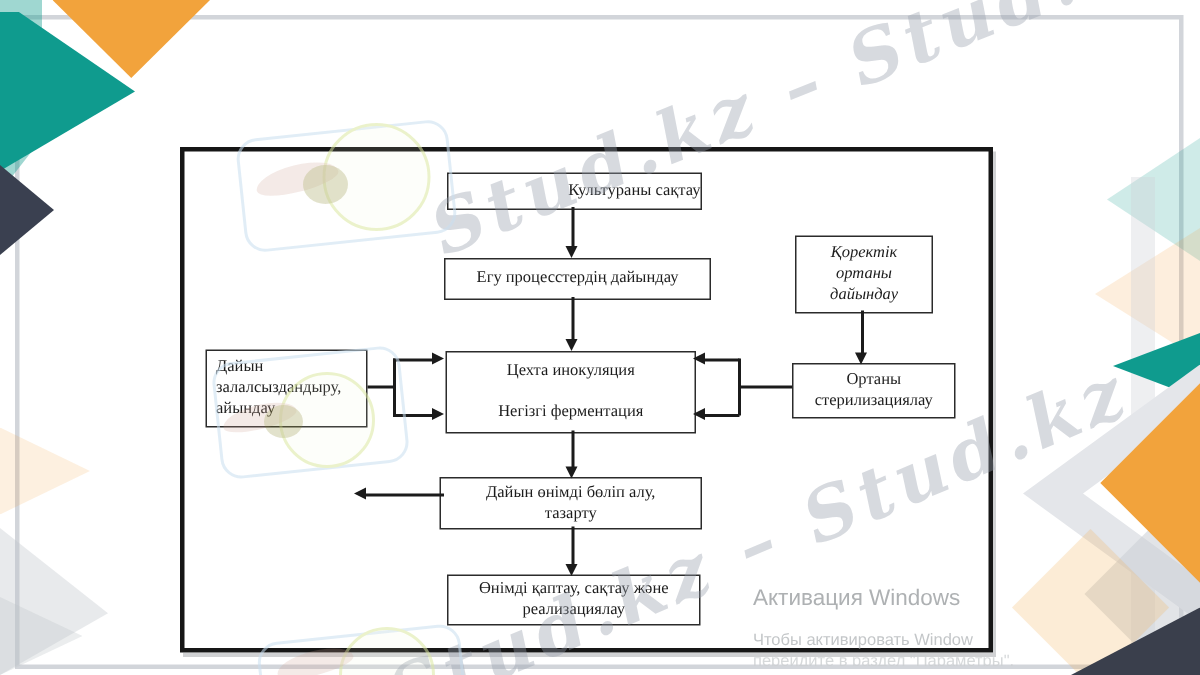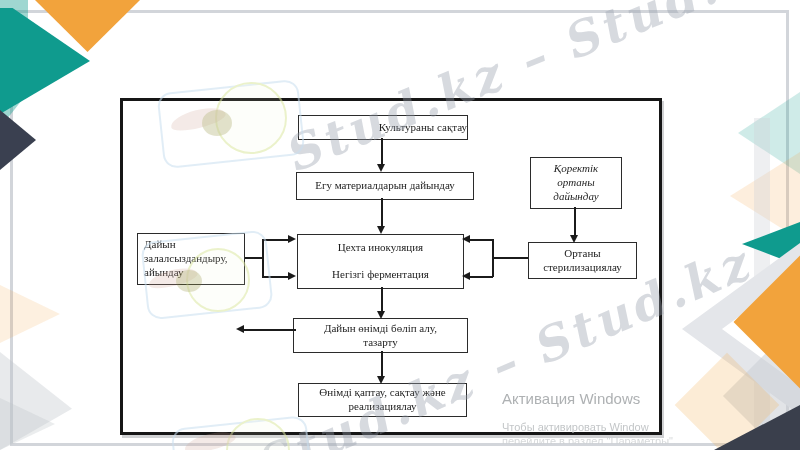--- a/index.html
+++ b/index.html
@@ -107,21 +107,21 @@
   <div class="decor d-beige-br"></div>
   <div class="decor d-navy-br"></div>
 
 
   <div class="dbox"></div>
 
   <div class="fbox" id="b1">
       <span>Культураны сақтау</span>
     </div>
   <div class="fbox" id="b2">
-      <span>Егу материалдарын дайындау</span>
+      <span>Егу процесстердің дайындау</span>
     </div>
   <div class="fbox" id="b3">
       <span>Қоректік
 ортаны
 дайындау</span>
     </div>
   <div class="fbox" id="b4">
       <span>Ортаны
 стерилизациялау</span>
     </div>

